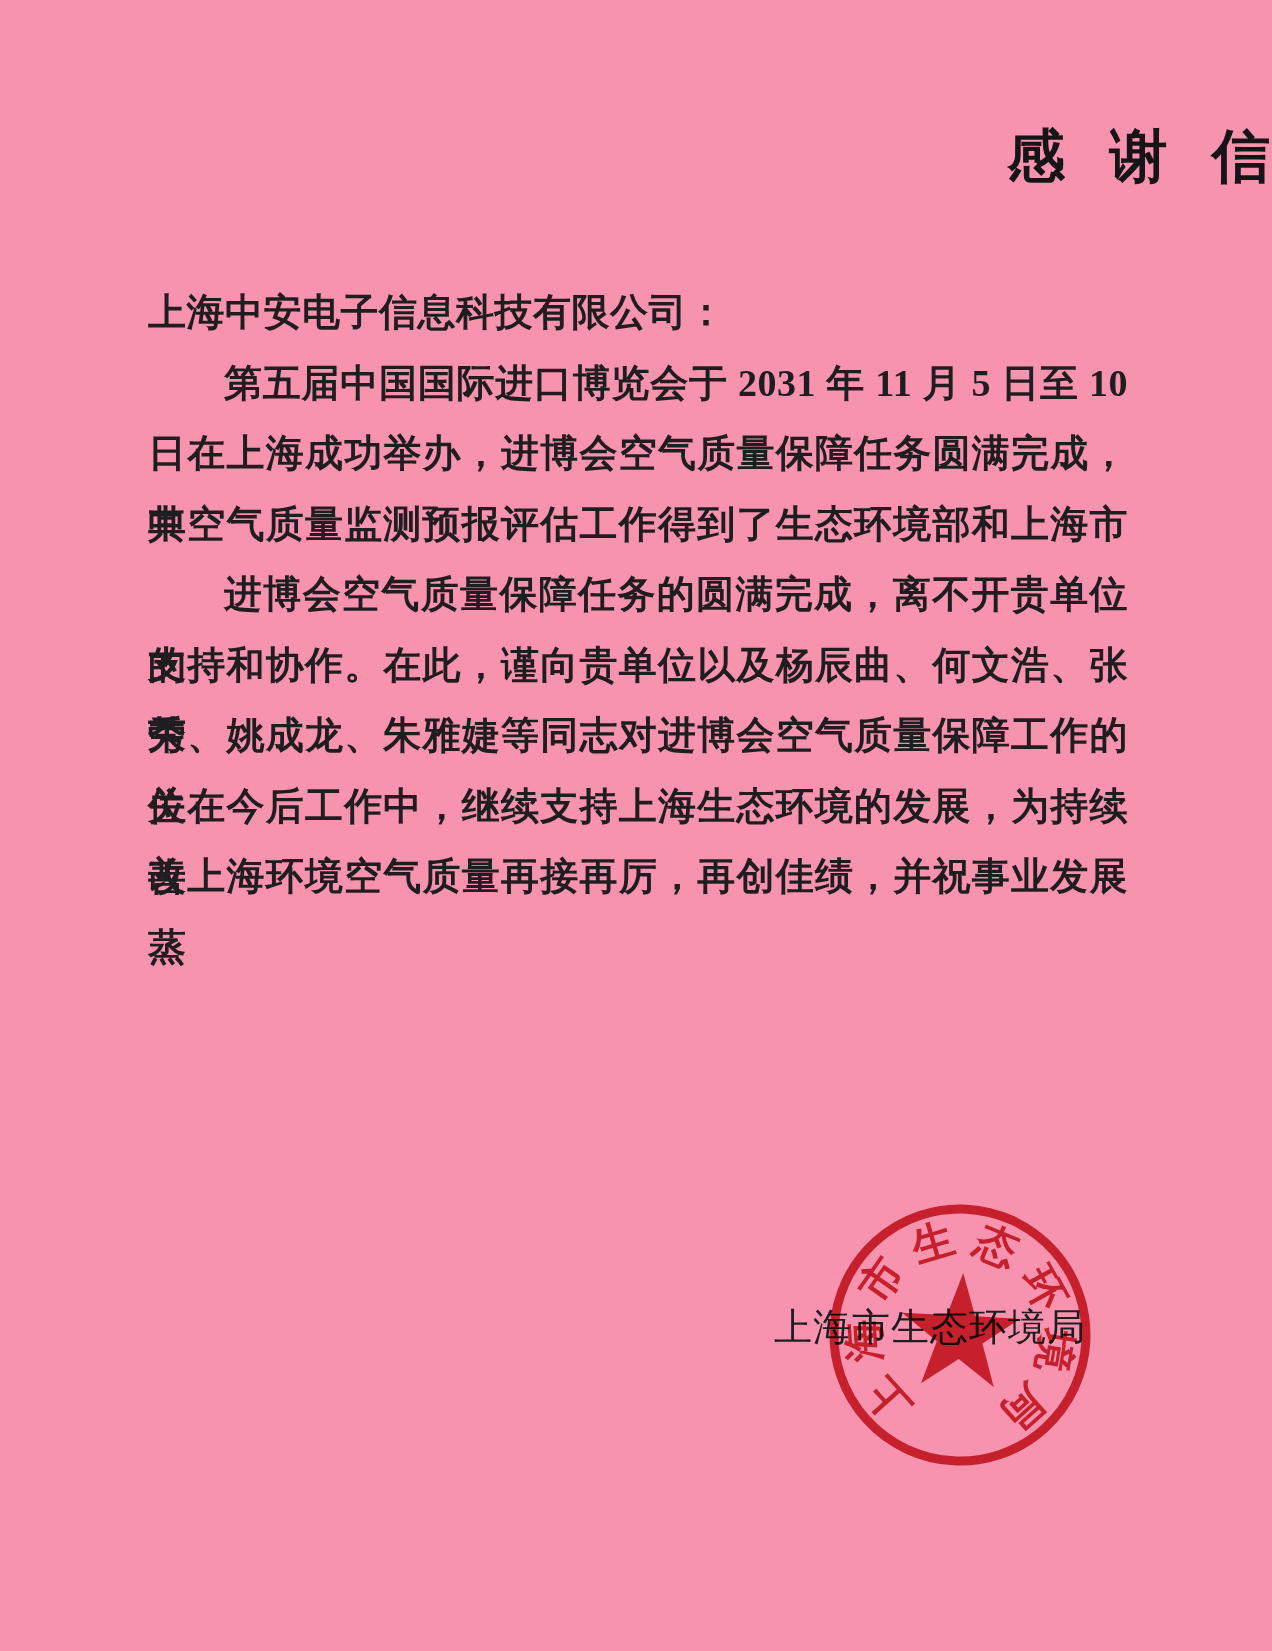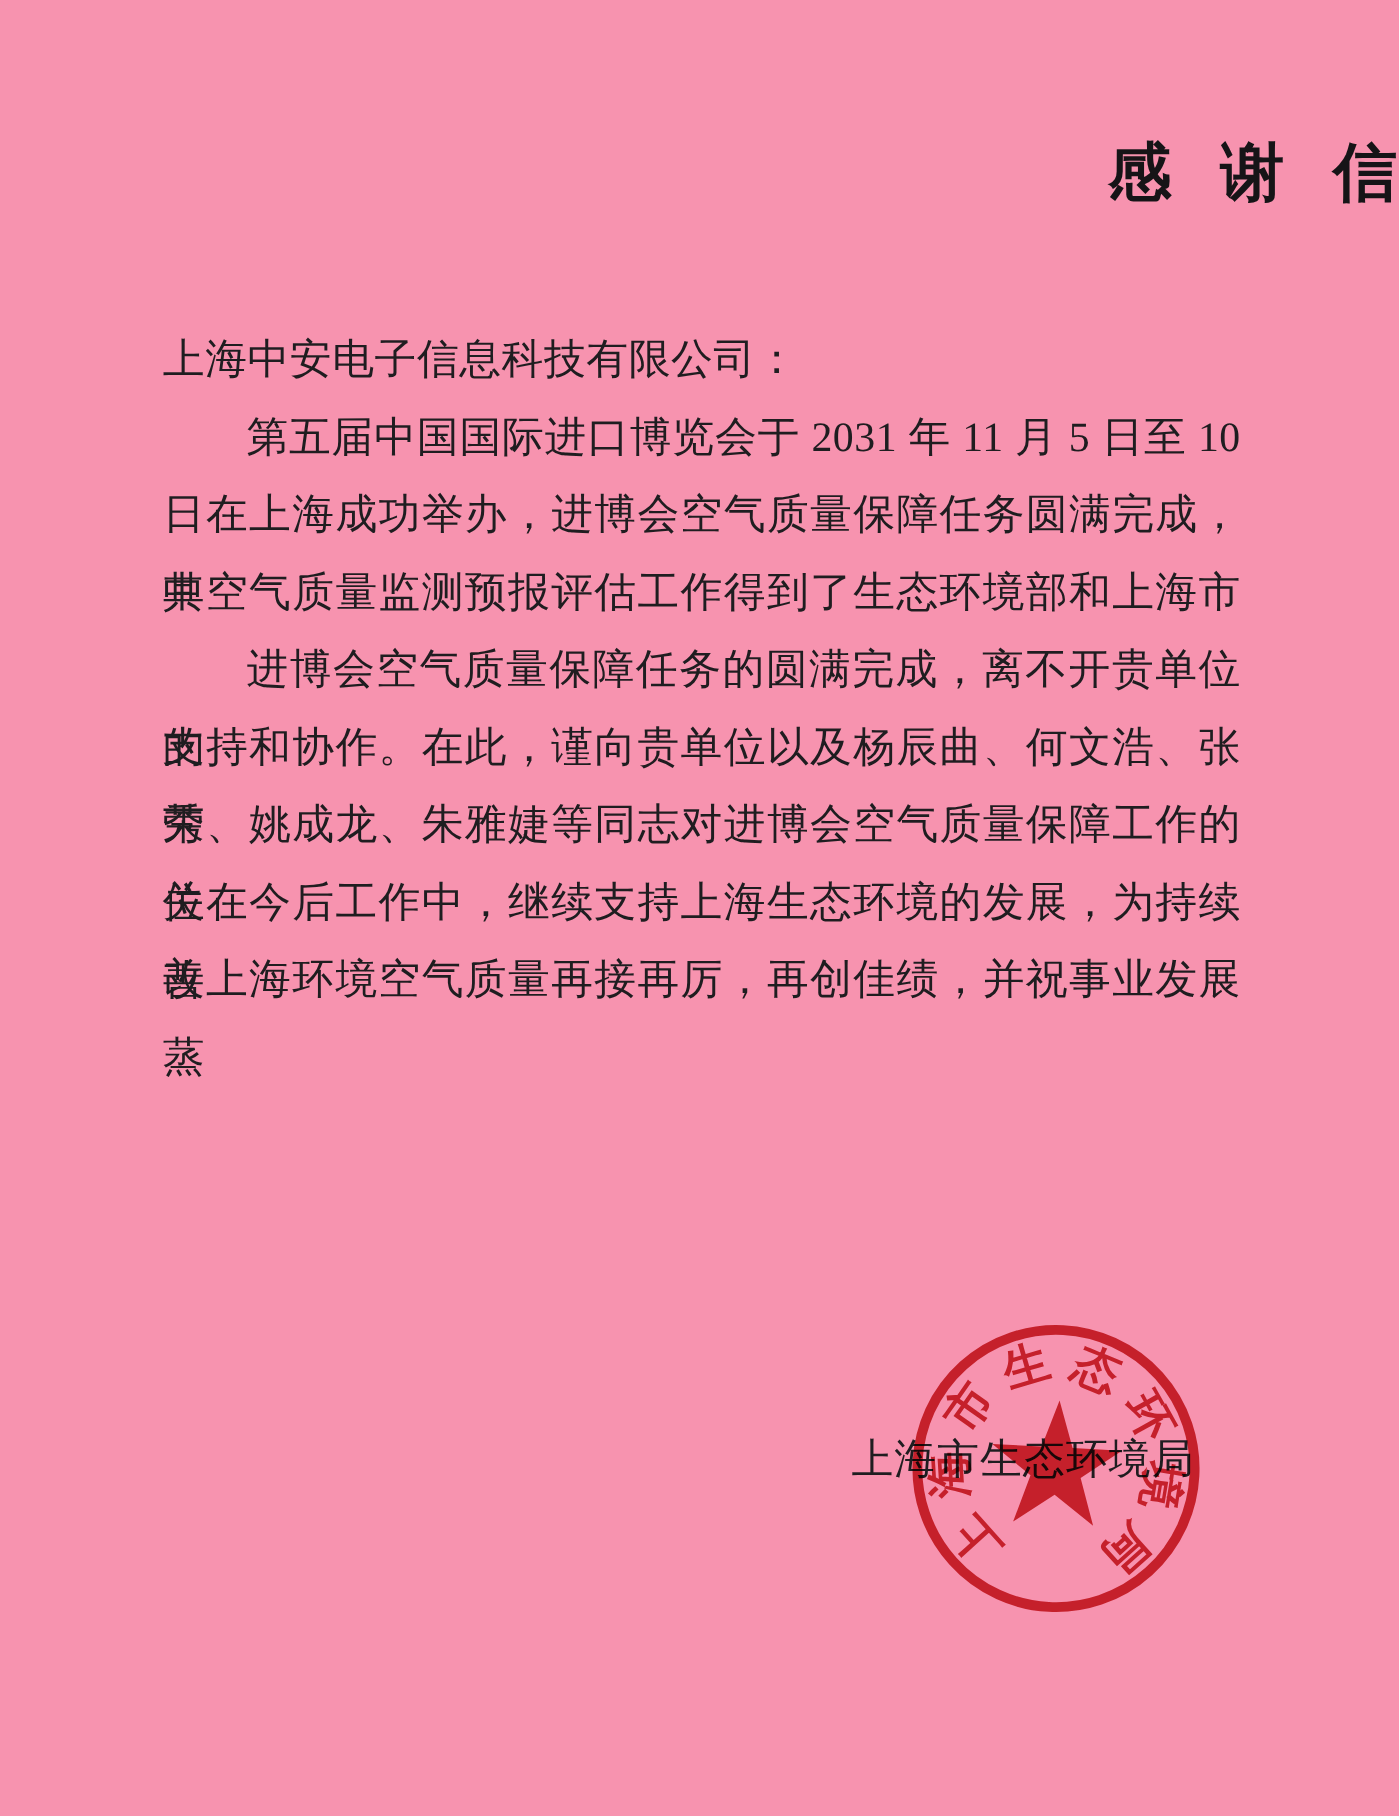--- a/index.html
+++ b/index.html
@@ -23,23 +23,24 @@
     width: 100%;
     text-align: right;
     font-size: 58px;
     font-weight: 900;
     letter-spacing: 2px;
     word-spacing: 26px;
     color: #161417;
   }
   .letter-body {
     position: absolute;
-    top: 292px;
+    top: 277px;
     left: 148px;
     width: 980px;
+    font-weight: bold;
   }
   .line {
     height: 70.5px;
     line-height: 70.5px;
     font-size: 38px;
     white-space: nowrap;
     letter-spacing: 0.5px;
   }
   .line.fill {
     white-space: normal;

